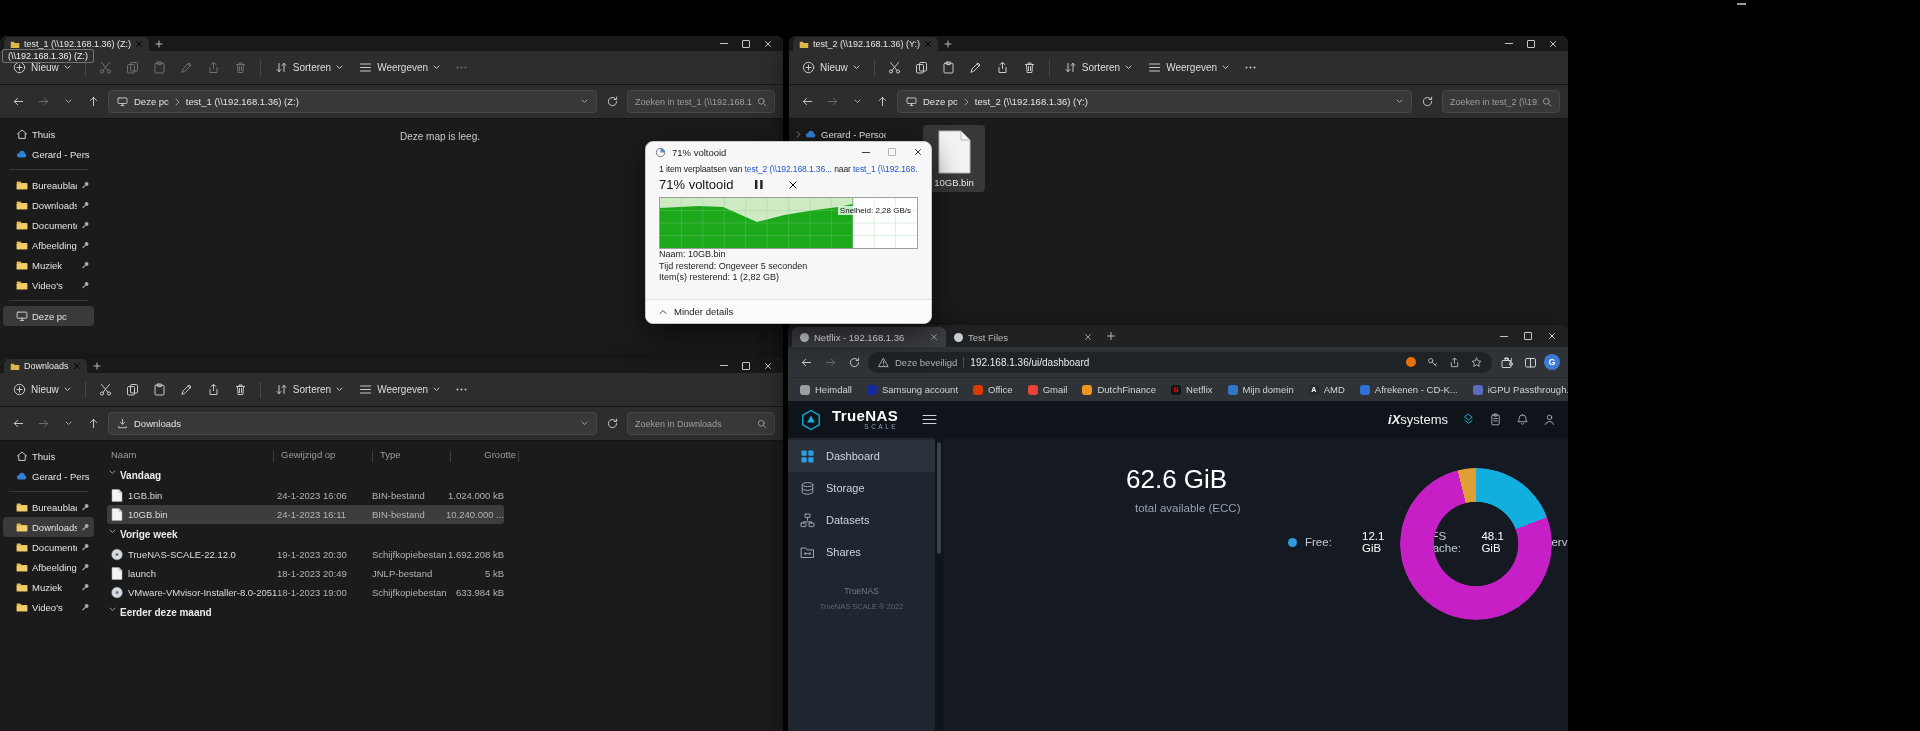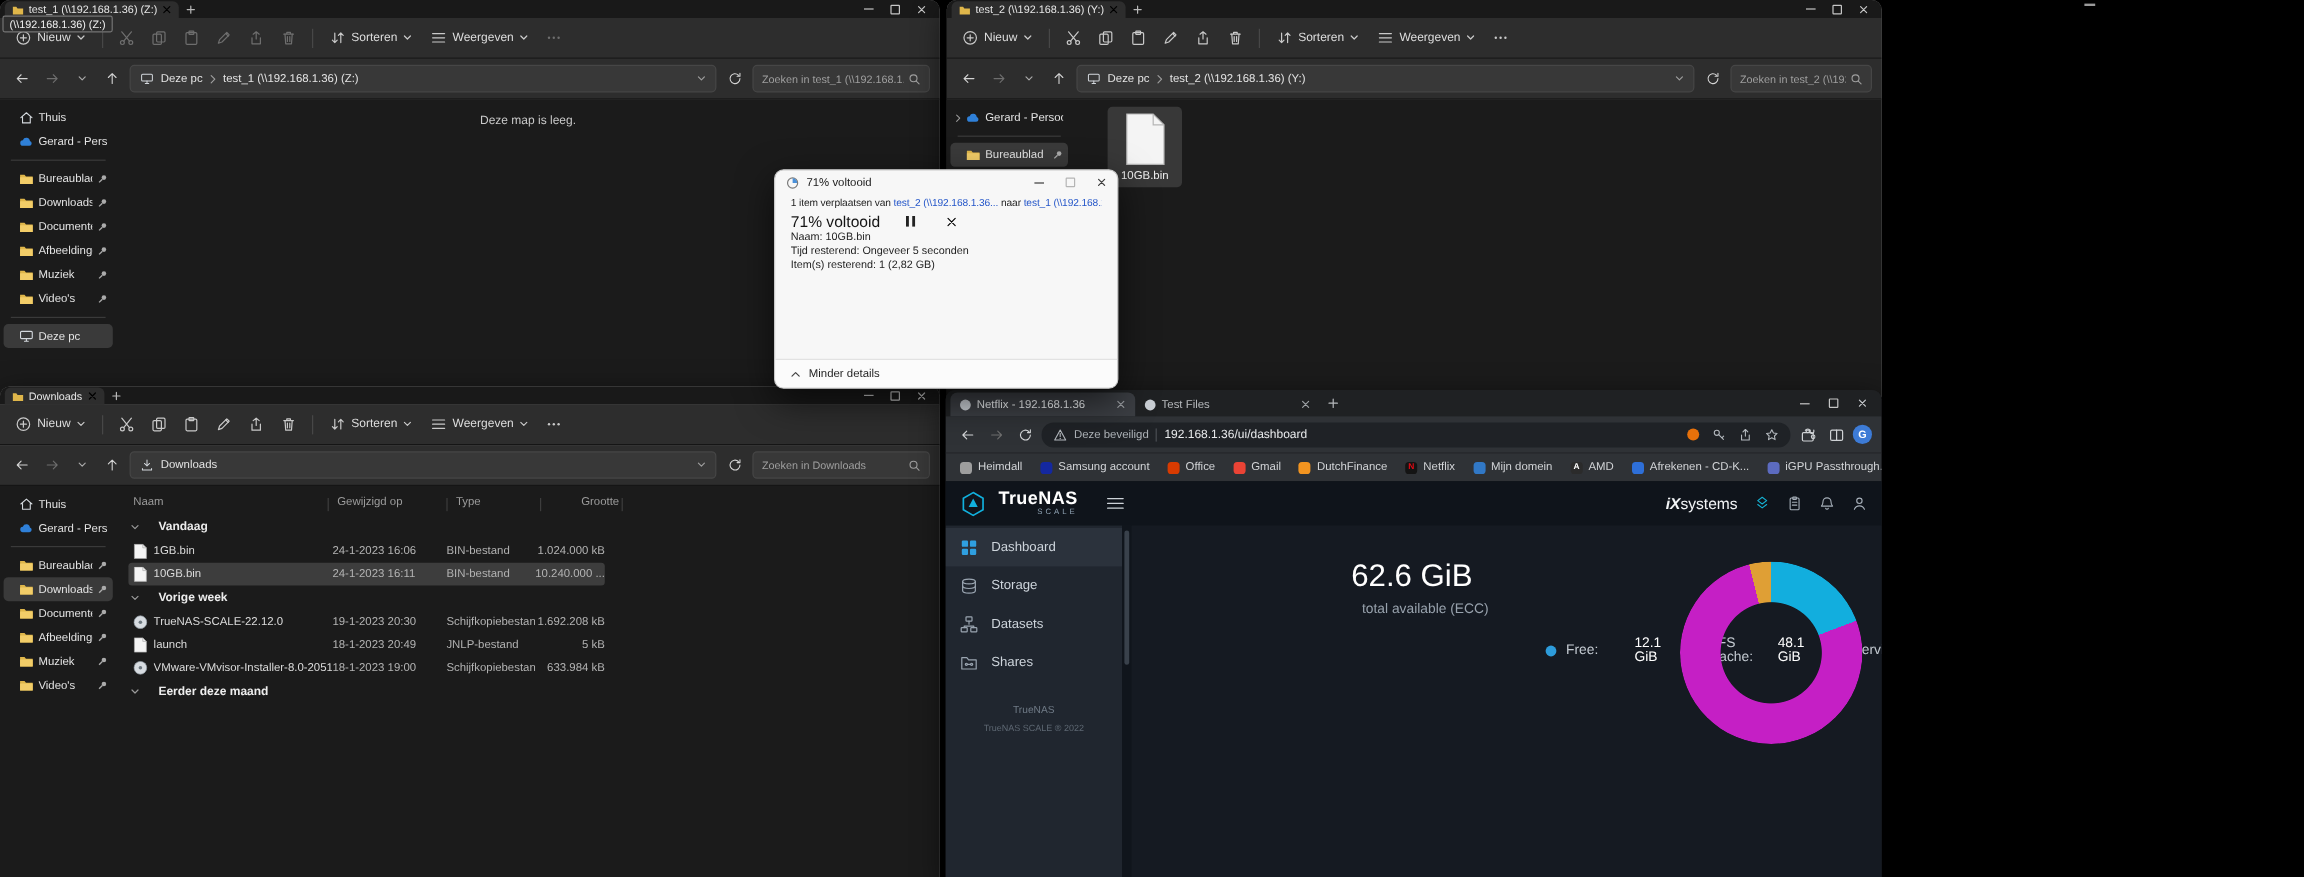--- a/index.html
+++ b/index.html
@@ -4,22 +4,22 @@
 <style>
   html,body{margin:0;padding:0;background:#000;}
   #stage{position:relative;width:1920px;height:731px;background:#000;overflow:hidden;
          font-family:"Liberation Sans",sans-serif;-webkit-font-smoothing:antialiased;}
   svg{display:block}
   .ln{fill:none;stroke:currentColor;stroke-width:1;stroke-linecap:round;stroke-linejoin:round}
   .ln2{fill:none;stroke:#d3d8dd;stroke-width:1;stroke-linecap:round;stroke-linejoin:round}.i8{width:8px;height:8px}.i10{width:10px;height:10px}
   .i11{width:11px;height:11px}.i13{width:13px;height:13px}
 
   
-  .xwin{position:absolute;display:flex;flex-direction:column;background:#737373;
-        border-radius:8px 8px 0 0;box-shadow:0 8px 26px rgba(0,0,0,.65);overflow:hidden;z-index:10;}
+  .xwin{position:absolute;display:flex;flex-direction:column;background:#4d7c0f;
+        border-radius:8px 8px 0 0;box-shadow:0 8px 26px rgba(0,0,0,.65);overflow:hidden;z-index:10;margin-top:36px;}
   .xtabs{height:15px;background:#191919;display:flex;align-items:flex-end;gap:4px;padding:0 4px;position:relative;flex:0 0 auto}
   .xtab{height:14px;background:#2d2d2d;border-radius:5px 5px 0 0;display:flex;align-items:center;gap:4px;
         padding:0 6px;max-width:210px}
   .xtab-t{font-size:9px;color:#e6e6e6;white-space:nowrap;overflow:hidden}
   .xtab svg.tabic{width:10px;height:9px;flex:0 0 auto}
   .newtab{color:#b9b9b9;margin:0 2px 3px 2px}
   .wctrls{margin-left:auto;display:flex;align-items:center;height:100%;}
   .wc{width:22px;height:100%;display:flex;align-items:center;justify-content:center;color:#c6c6c6}
   .dash{display:block;width:8px;height:1px;background:#c6c6c6}
   .sq{display:block;width:6px;height:6px;border:1px solid #c6c6c6;border-radius:1px}
@@ -75,21 +75,21 @@
   .cols{display:flex;height:20px;align-items:center;font-size:9.5px;color:#9c9c9c;margin:3px 0 1px 10px}
   .col{position:relative;padding-left:4px}
   .col::after{content:"";position:absolute;right:3px;top:2px;height:11px;width:1px;background:#3d3d3d}
   .c-name{width:166px;flex:0 0 auto}
   .c-date{width:95px;flex:0 0 auto}
   .c-type{width:74px;flex:0 0 auto}
   .c-size{width:58px;flex:0 0 auto;text-align:right;padding-right:6px}
   .rows{margin-left:10px}
   .lrow{display:flex;align-items:center;height:19px;width:397px;border-radius:3px;font-size:9.5px;color:#dcdcdc}
   .lrow.selected{background:#3d3d3d}
-  .lrow .grp{display:none;align-items:center;gap:16px;color:#ececec;font-size:10px;padding-left:2px}
+  .lrow .grp{display:none;gap:4px;color:#ececec;font-size:10px;padding-left:2px}
   .lrow.group-row{height:21px}
   .lrow.group-row .grp{display:flex}
   .gchev{width:7px;height:5px;color:#9b9b9b}
   .cell{white-space:nowrap;overflow:hidden}
   .cell.c-date,.cell.c-type,.cell.c-size{color:#b3b3b3}
   .cell.c-name{display:flex;align-items:center;gap:5px;padding-left:4px}
   .fic{width:12px;height:13px;flex:0 0 auto;position:relative}
   .fi{display:none;width:12px;height:13px}
   .lrow.file-page-icon .fi-page{display:block}
   .lrow.disc-icon .fi-disc{display:block}
@@ -1301,20 +1301,31 @@
                 <rect x="5.2" width="2.4" height="9"></rect>
               </g>
             </svg>
           </span>
         <span class="dlg-pb">
             <svg class="i8" viewBox="0 0 8 8">
               <path class="ln" d="M1 1l6 6M7 1L1 7" stroke="#222"></path>
             </svg>
           </span>
       </div>
+      <div class="chart">
+        <svg viewBox="0 0 252 50" preserveAspectRatio="none">
+          <rect width="252" height="50" fill="#ffffff"></rect>
+          <rect width="189" height="50" fill="#cdeac3"></rect>
+          <polygon points="0,10 38,8 62,9 95,24 122,17 152,12 175,9 189,6 189,50 0,50" fill="#1ba81b"></polygon>
+          <path d="M21 0v50M42 0v50M63 0v50M84 0v50M105 0v50M126 0v50M147 0v50M168 0v50M210 0v50M231 0v50" stroke="#8cc98c" stroke-width="0.6" opacity="0.5"></path>
+          <path d="M0 12.5h252M0 25h252M0 37.5h252" stroke="#8cc98c" stroke-width="0.6" opacity="0.5"></path>
+          <line x1="189" y1="0" x2="189" y2="50" stroke="#58a858" stroke-width="0.8"></line>
+        </svg>
+        <span class="speed">Snelheid: 2,28 GB/s</span>
+      </div>
       <div class="dlg-info">Naam: 10GB.bin</div>
       <div class="dlg-info">Tijd resterend: Ongeveer 5 seconden</div>
       <div class="dlg-info">Item(s) resterend: 1 (2,82 GB)</div>
     </div>
     <div class="dlg-footer">
       <svg class="i8" viewBox="0 0 8 6">
           <path class="ln" d="M1 4.5L4 1.5 7 4.5"></path>
         </svg>
       <span>Minder details</span>
     </div>

